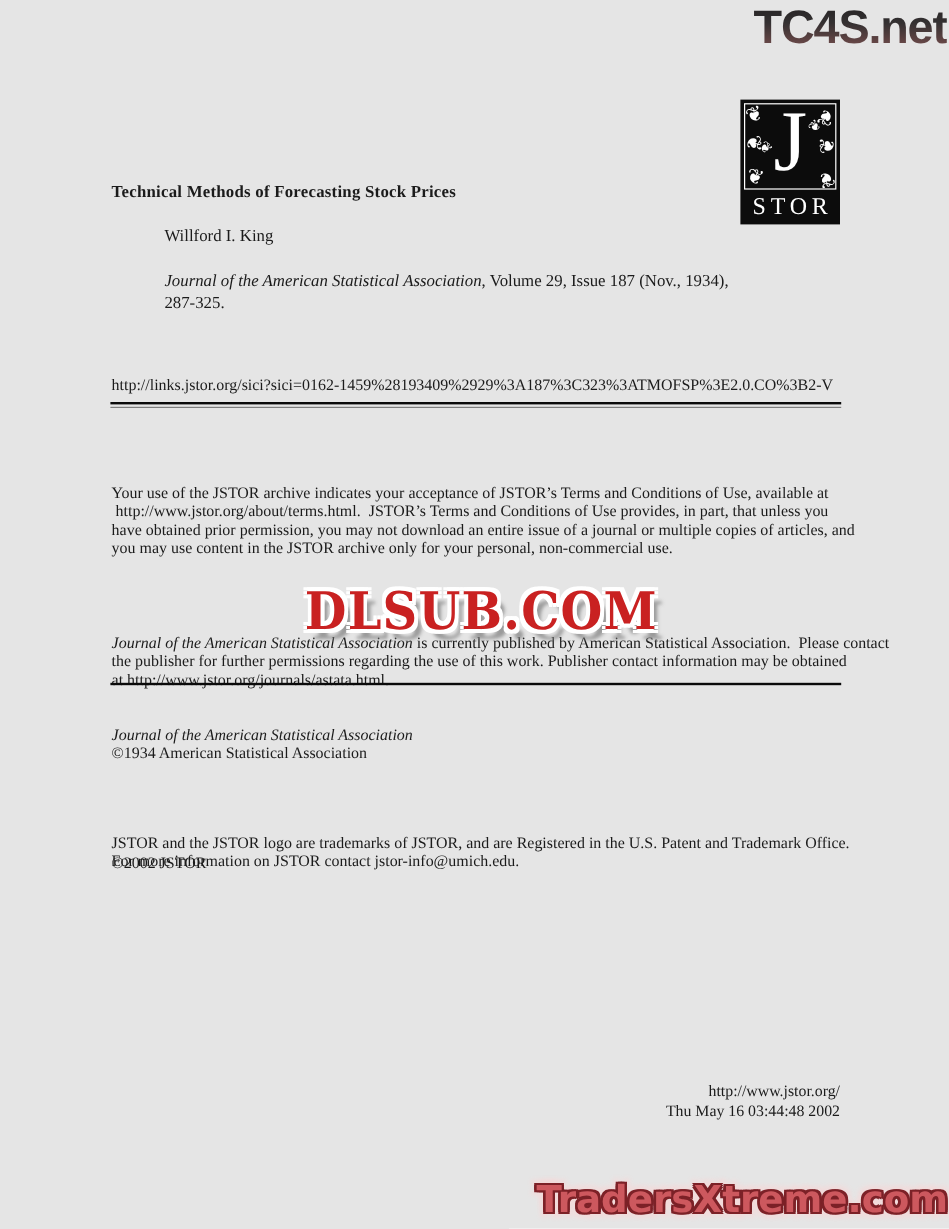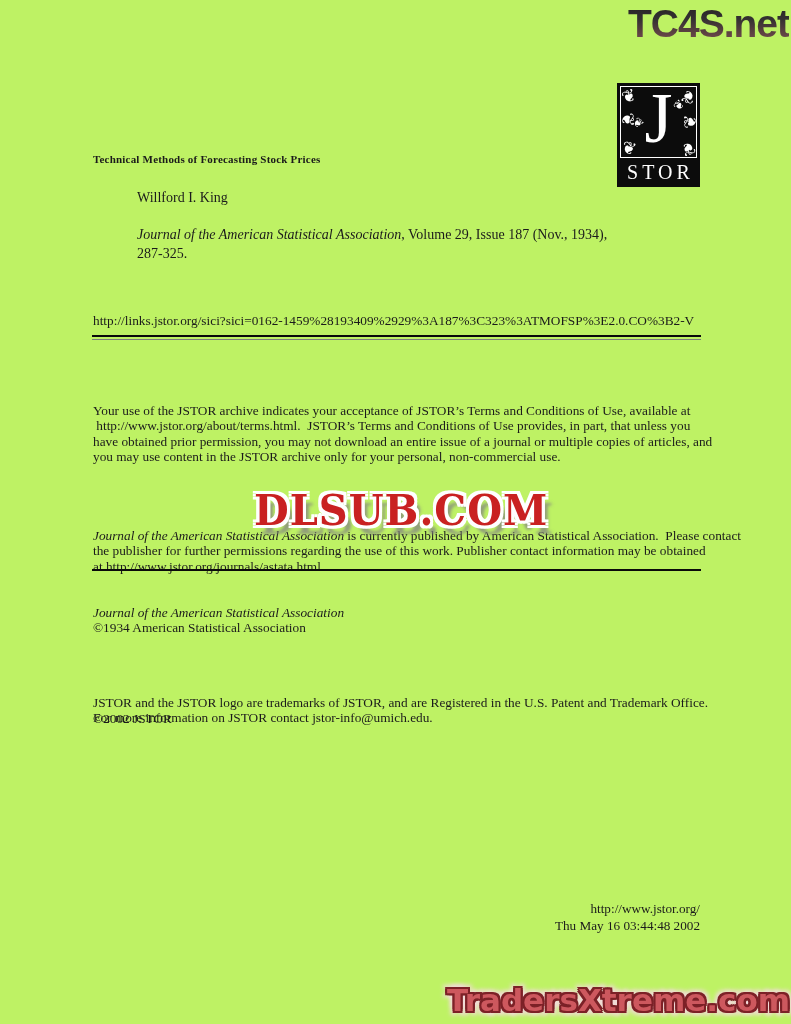--- a/index.html
+++ b/index.html
@@ -1,20 +1,20 @@
 <!DOCTYPE html>
 <html><head>
 <meta charset="utf-8">
 <style>
   html, body { margin: 0; padding: 0; background: #ffffff; }
   .page {
     position: relative;
     width: 791px;
     height: 1024px;
-    background: #bef264;
+    background: #e5e5e5;
     font-family: "Liberation Serif", serif;
     color: #1b1b1b;
     overflow: hidden;
   }
   .abs { position: absolute; }
 
   
   .tc4s {
     top: 2px; right: 2px;
     font-family: "Liberation Sans", sans-serif;
@@ -90,21 +90,21 @@
     color: #ffffff;
     font-family: "Liberation Serif", serif;
     font-size: 20px;
     letter-spacing: 4px;
     text-indent: 4px;
   }
 
   
   .title {
     left: 93px; top: 153px;
-    font-size: 11px;
+    font-size: 14px;
     font-weight: bold;
     letter-spacing: 0.2px;
   }
   .author { left: 137px; top: 190px; font-size: 14px; }
   .citation { left: 137px; top: 226px; font-size: 14px; line-height: 18.5px; width: 560px; }
   .citation .ital, .ital { font-style: italic; }
   .stable { left: 93px; top: 281px; font-size: 13.3px; line-height: 16px; white-space: pre-wrap; }
   .rule { left: 92px; width: 609px; }
   .rule-top-a { top: 335px; height: 2px; background: #0a0a0a; }
   .rule-top-b { top: 339px; height: 1px; background: #7d7d7d; }

